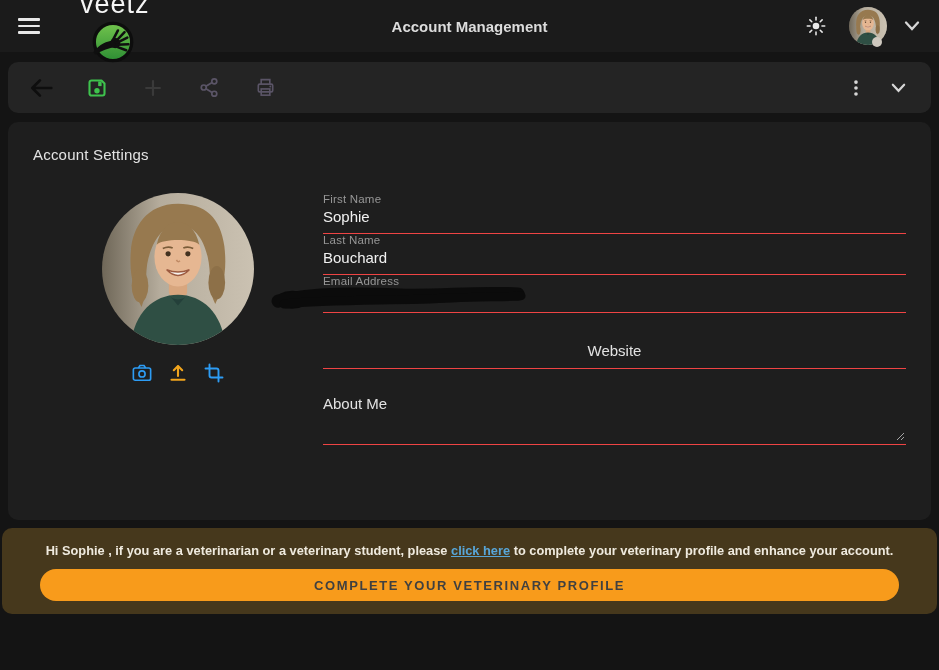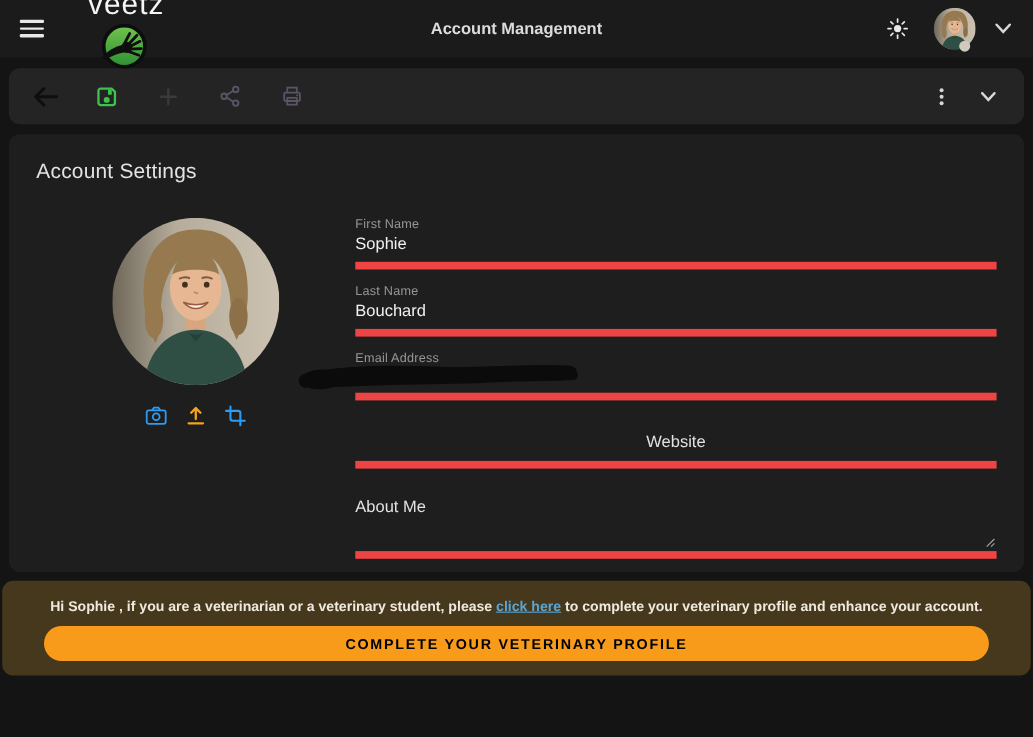--- a/index.html
+++ b/index.html
@@ -51,50 +51,50 @@
   .toolbar .tool{ width:26px; height:26px; display:flex; align-items:center; justify-content:center; cursor:pointer; }
   .toolbar .tool + .tool{ margin-left:30px; }
   .toolbar-right{ margin-left:auto; display:flex; align-items:center; gap:16px; }
   .toolbar-right .tool + .tool{ margin-left:0; }
 
   
   .card{
     margin:9px 8px 0; height:398px; background:#1e1e1e; border-radius:10px;
     padding:24px 25px;
   }
-  .card h1{ font-size:19px; font-weight:500; color:#e3e3e3; letter-spacing:.2px; }
+  .card h1{ font-size:15px; font-weight:500; color:#e3e3e3; letter-spacing:.2px; }
   .card-body{ display:flex; margin-top:24px; }
   .photo-col{ width:290px; display:flex; flex-direction:column; align-items:center; flex-shrink:0; }
   .big-avatar{
     width:152px; height:152px; border-radius:50%; overflow:hidden; margin-top:6px; cursor:pointer;
   }
   .photo-actions{ display:flex; gap:16px; margin-top:18px; }
   .photo-actions .pa{ width:20px; height:20px; cursor:pointer; }
 
   .form-col{ flex:1; padding-top:6px; }
-  .field{ border-bottom:7px solid #ef4444; margin-bottom:14px; position:relative; }
+  .field{ border-bottom:1px solid #ef4444; position:relative; }
   .field .flabel{ font-size:11.5px; color:#969696; letter-spacing:.2px; }
   .field .fvalue{ font-size:15px; color:#f1f1f1; min-height:22px; margin-top:3px; padding-bottom:8px; font-weight:500; cursor:text; }
   .field.empty-field .flabel-big{ font-size:15px; color:#e2e2e2; cursor:text; }
   .field.website{ margin-top:29px; padding-bottom:9px;text-align:center; }
   .field.about{ margin-top:26px; padding-bottom:32px; }
   .scribble{ position:absolute; left:-53px; top:7px; width:258px; height:30px; pointer-events:none; }
   .resize-handle{ position:absolute; right:1px; bottom:3px; width:10px; height:10px; cursor:nwse-resize; }
 
   
   .banner{
     margin:8px 2px 12px; background:var(--banner-brown); border-radius:10px;
     padding:15px 18px 13px; text-align:center;
   }
   .banner-msg{ font-size:12.8px; font-weight:bold; color:#efeade; }
   .banner-msg a{ color:var(--link-blue); text-decoration:underline; cursor:pointer; font-weight:bold; }
   .cta-btn{
     display:block; margin:11px 20px 0; height:32px; width:calc(100% - 40px);
     background:var(--accent-orange); border:none; border-radius:16px;
-    color:#000000; font-family:"Liberation Sans",sans-serif;
+    color:#404040; font-family:"Liberation Sans",sans-serif;
     font-size:13px; font-weight:bold; letter-spacing:1.6px; cursor:pointer;
   }
   .hidden-defs{ position:absolute; width:0; height:0; overflow:hidden; }
 </style>
 </head>
 <body>
 
 <svg class="hidden-defs" aria-hidden="true">
   <defs>
     <linearGradient id="bgGrad" x1="0" y1="0" x2="1" y2="0">

